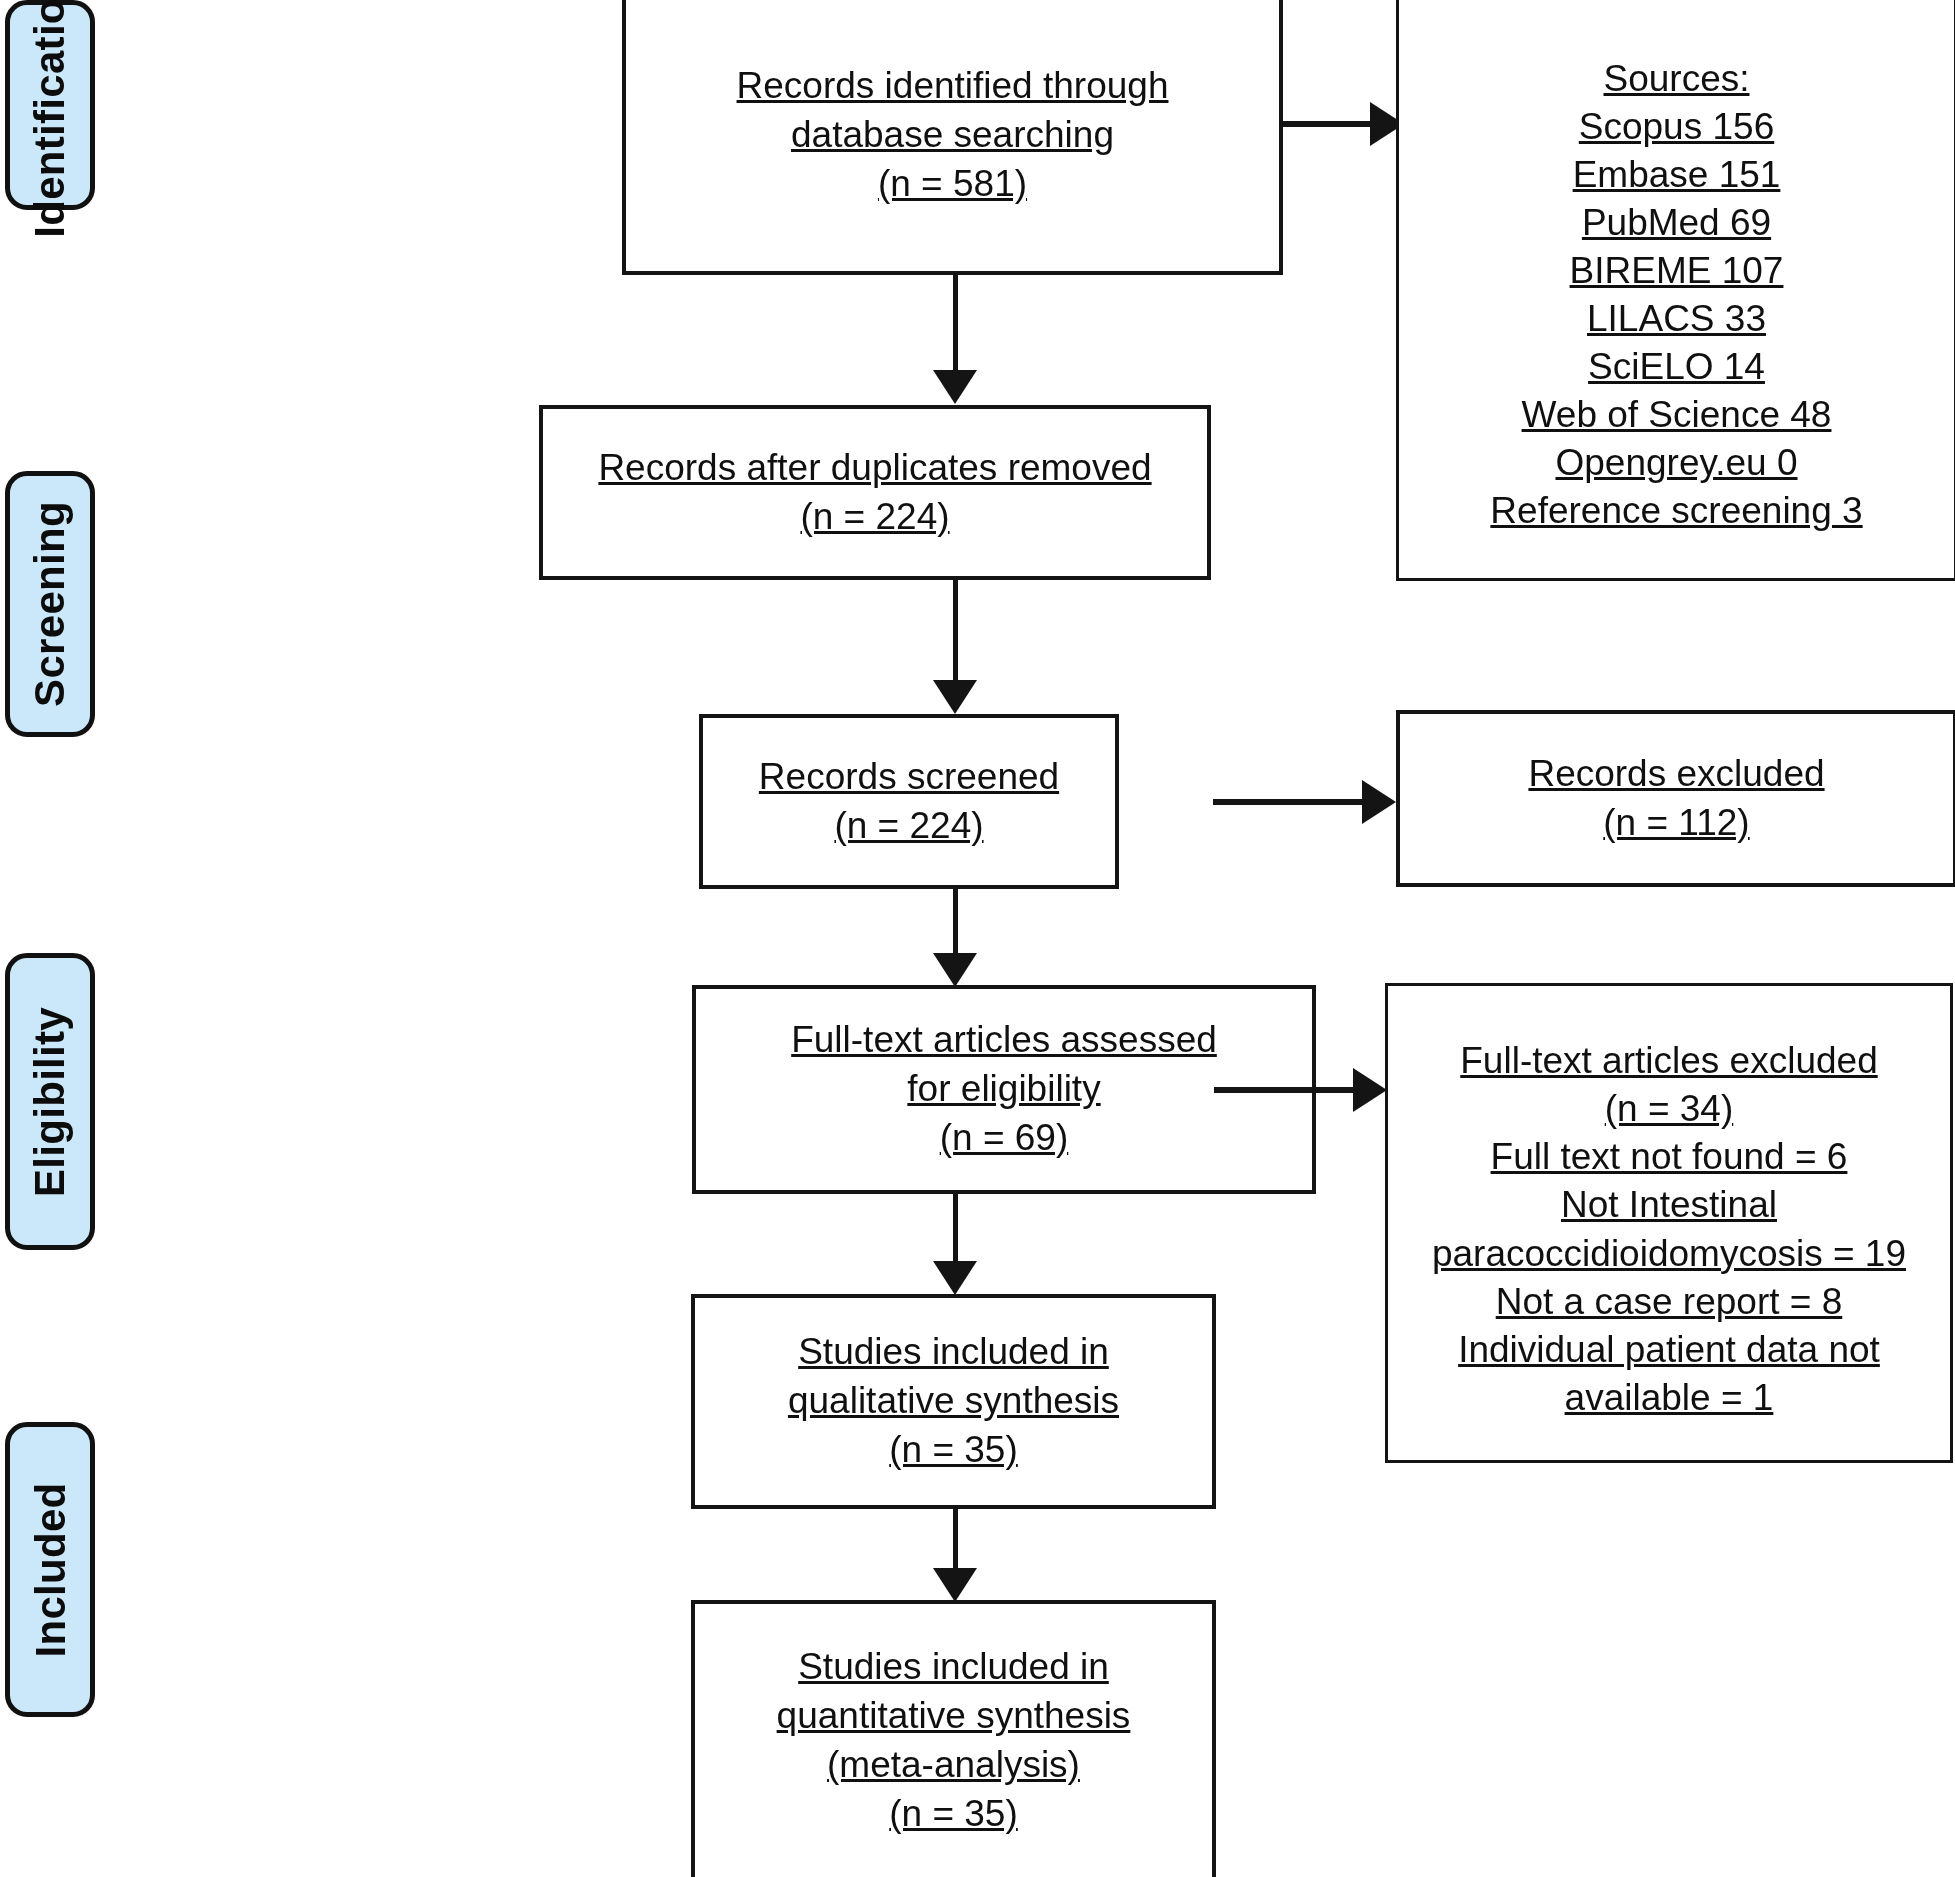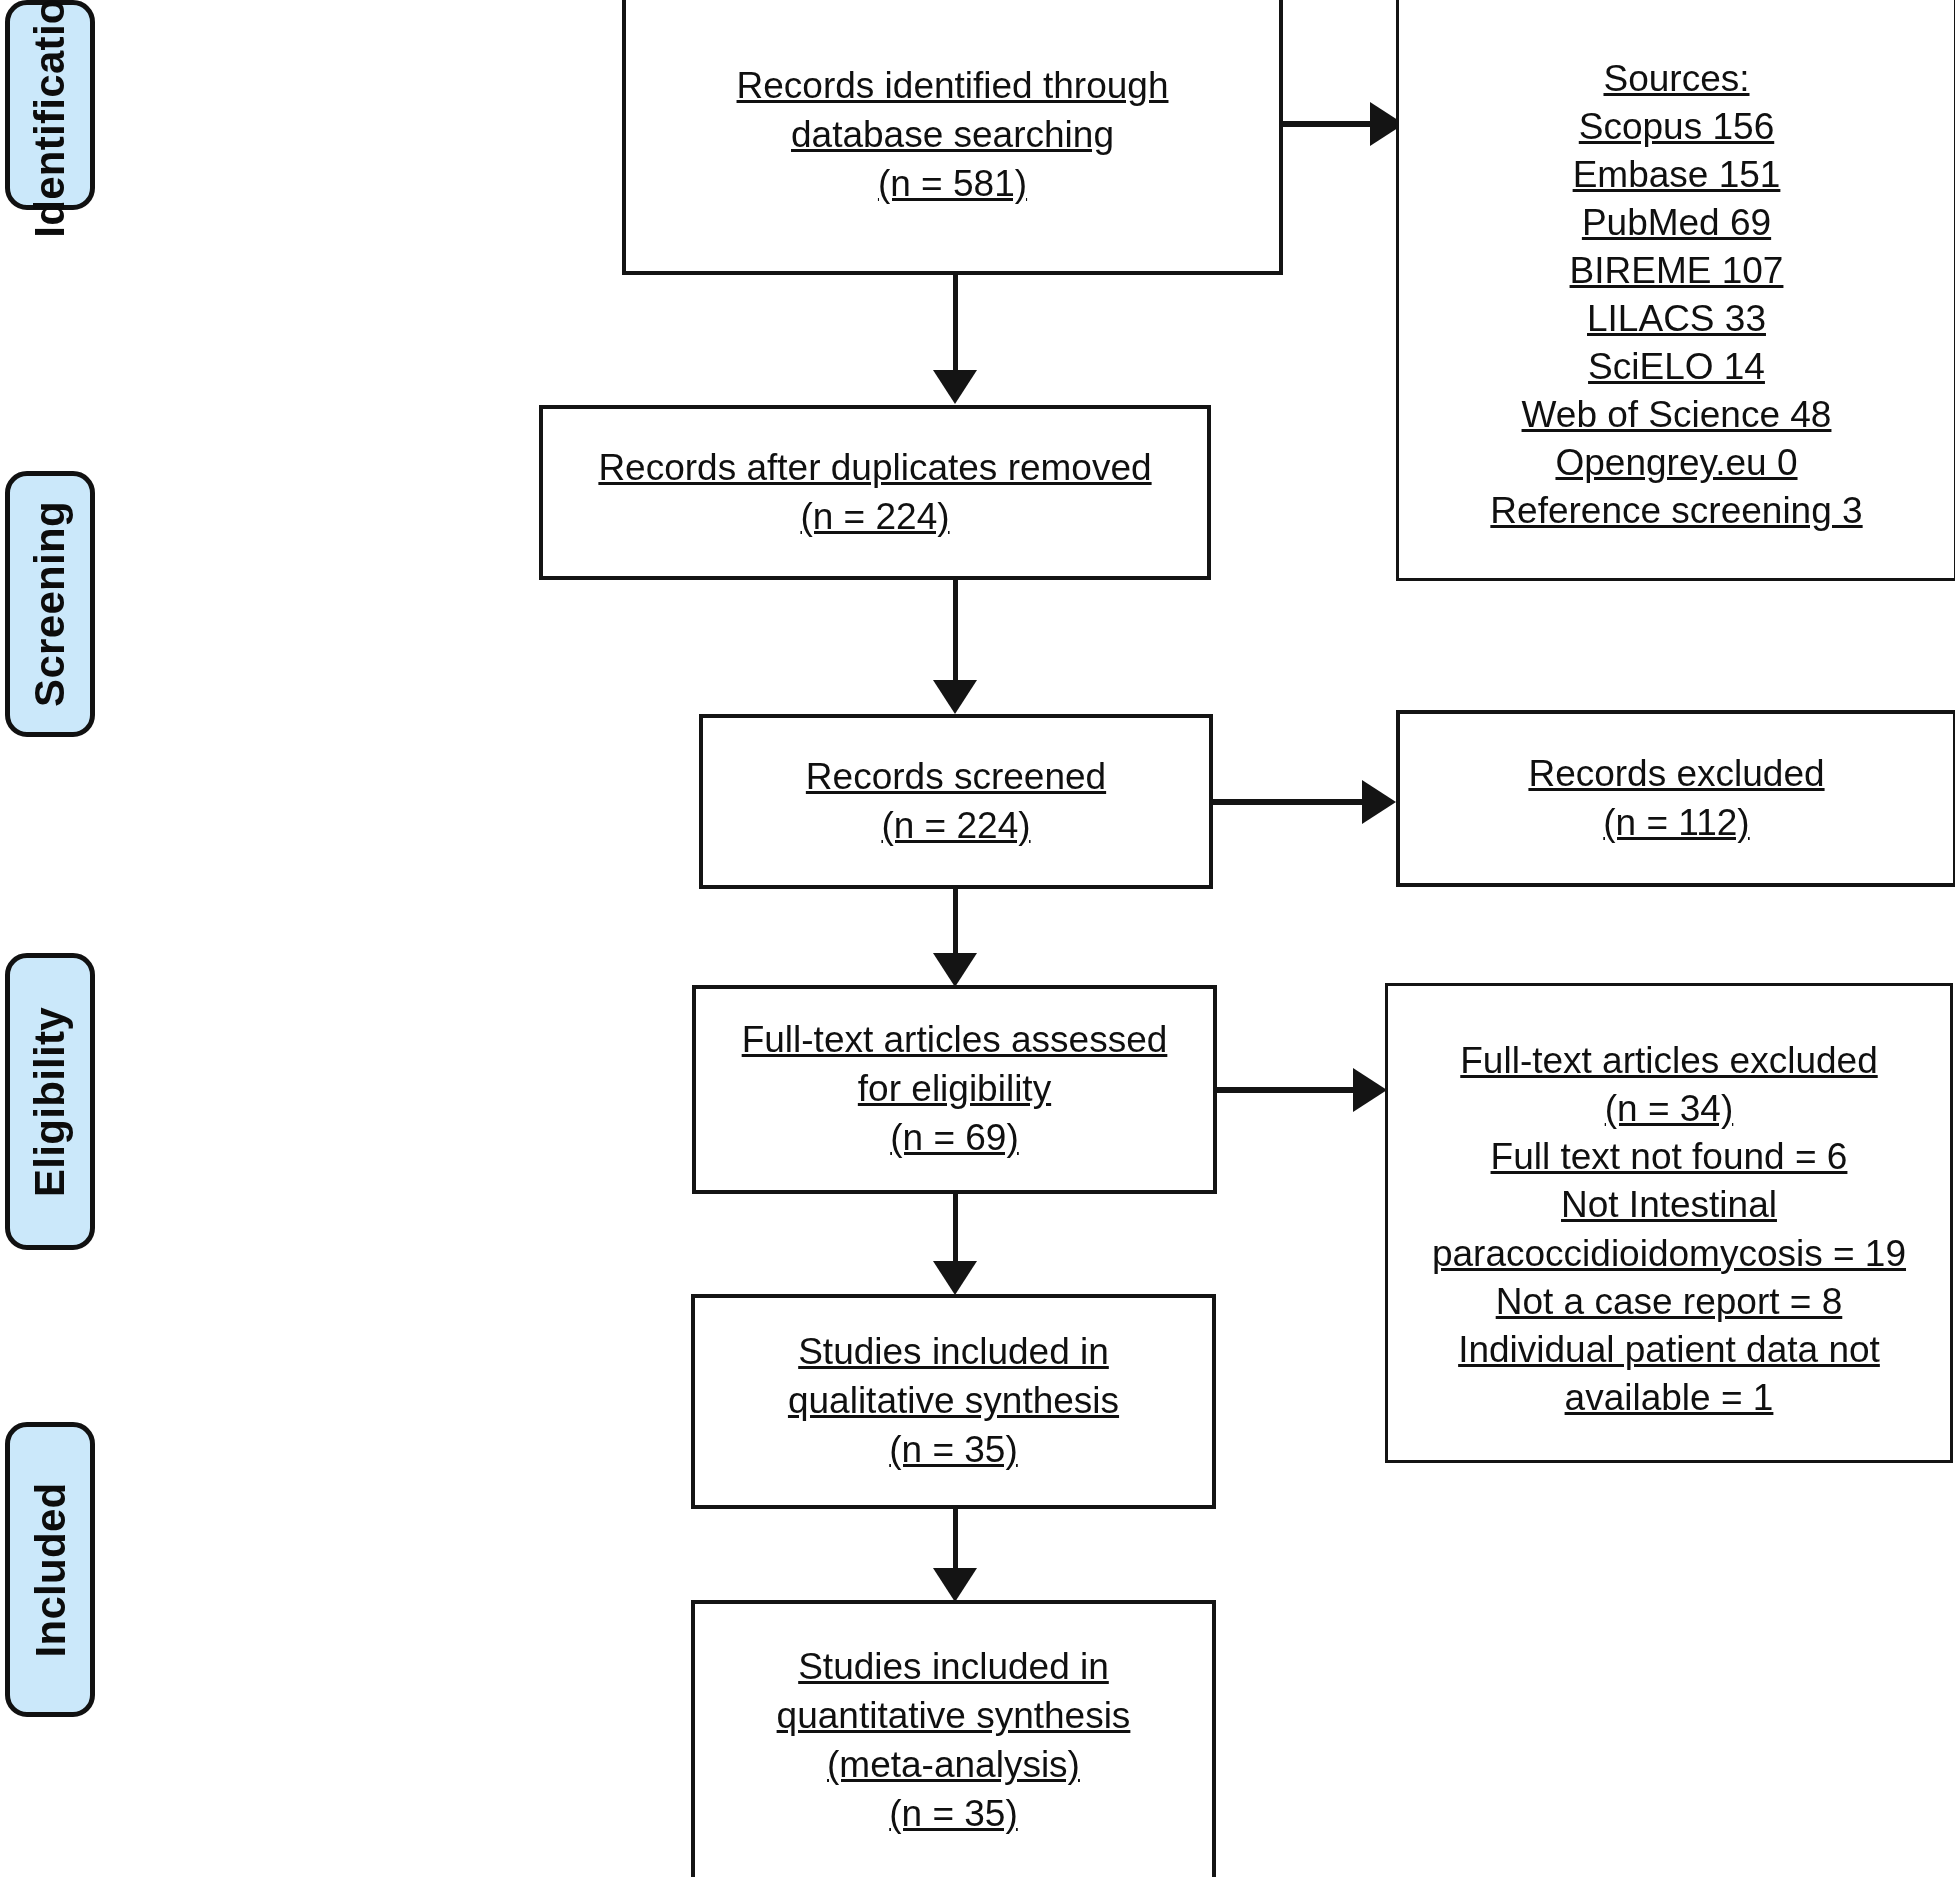--- a/index.html
+++ b/index.html
@@ -137,37 +137,37 @@
   <div class="arrow-down" style="left:933px; top:370px;"></div>
 
   <div class="node" style="left:539px; top:405px; width:672px; height:175px;">
     <div class="node-text">Records after duplicates removed
 (n = 224)</div>
   </div>
 
   <div class="vline" style="left:953px; top:580px; height:104px;"></div>
   <div class="arrow-down" style="left:933px; top:680px;"></div>
 
-  <div class="node" style="left:699px; top:714px; width:514px; height:175px;">
+  <div class="node" style="left:699px; top:714px; width:420px; height:175px;">
     <div class="node-text">Records screened
 (n = 224)</div>
   </div>
 
   <div class="hline" style="left:1213px; top:799px; width:159px;"></div>
   <div class="arrow-right" style="left:1362px; top:780px;"></div>
 
   <div class="node" style="left:1396px; top:710px; width:561px; height:177px;">
     <div class="node-text">Records excluded
 (n = 112)</div>
   </div>
 
   <div class="vline" style="left:953px; top:889px; height:70px;"></div>
   <div class="arrow-down" style="left:933px; top:953px;"></div>
 
-  <div class="node" style="left:692px; top:985px; width:525px; height:209px;">
+  <div class="node" style="left:692px; top:985px; width:624px; height:209px;">
     <div class="node-text">Full-text articles assessed
 for eligibility
 (n = 69)</div>
   </div>
 
   <div class="hline" style="left:1214px; top:1087px; width:149px;"></div>
   <div class="arrow-right" style="left:1353px; top:1068px;"></div>
 
   <div class="node thin-border" style="left:1385px; top:983px; width:568px; height:480px;">
     <div class="node-text tight">Full-text articles excluded

